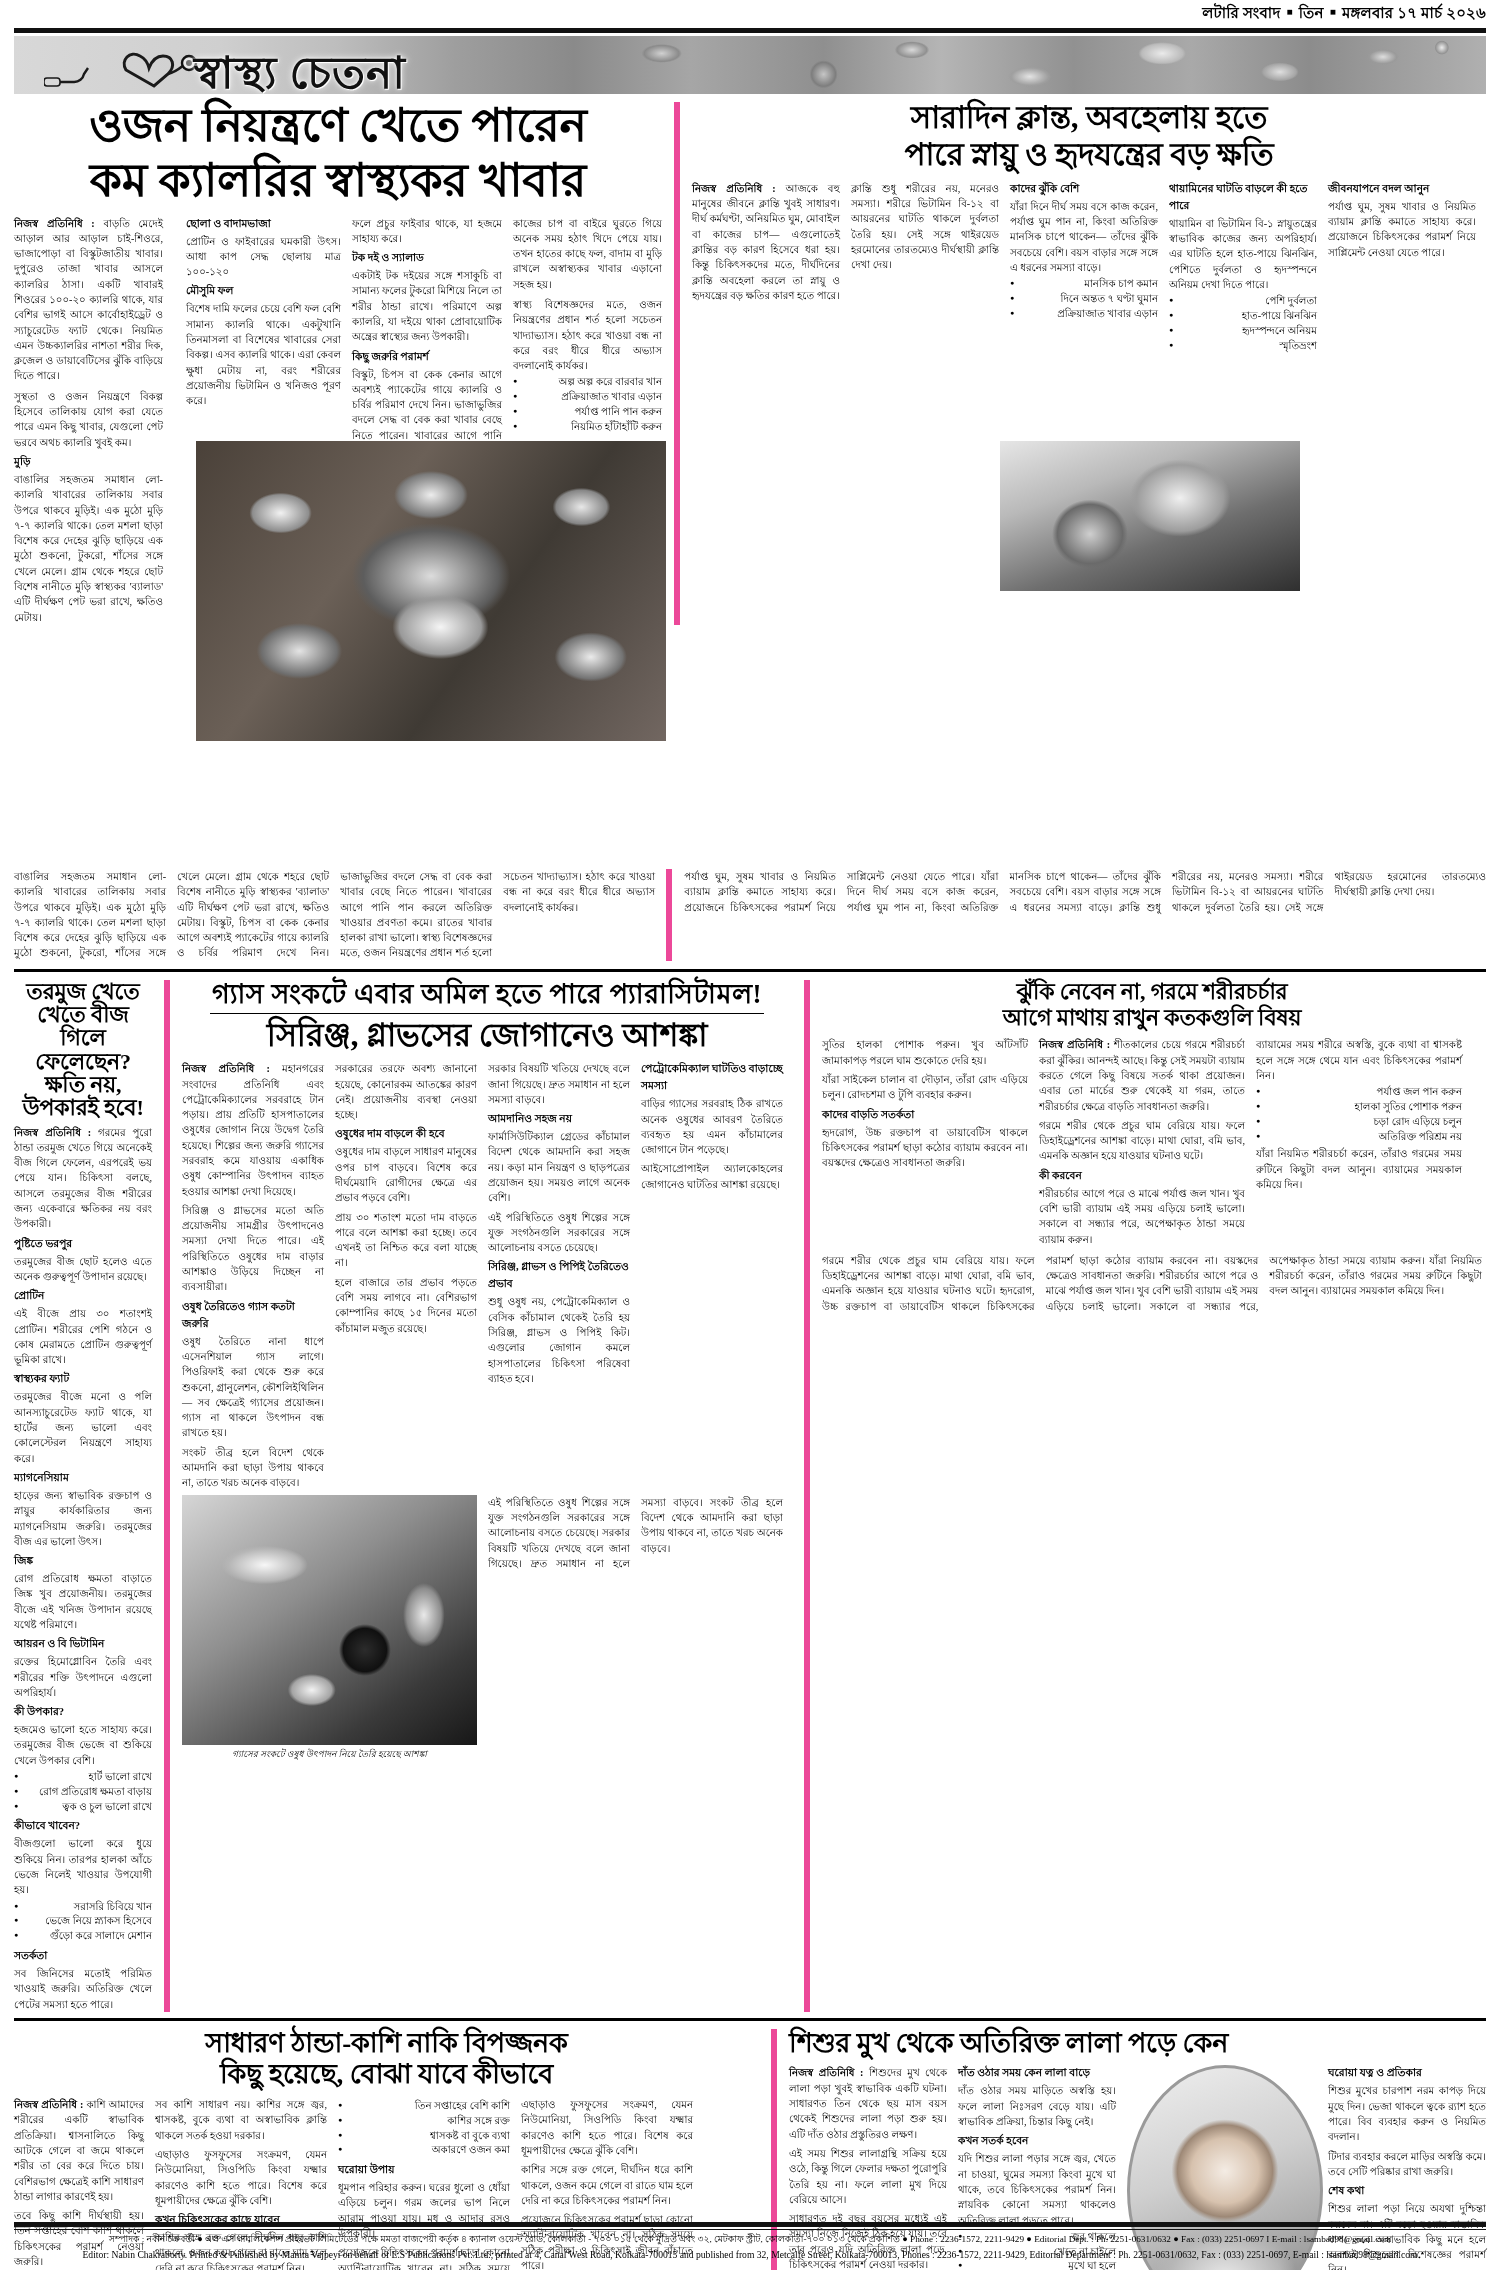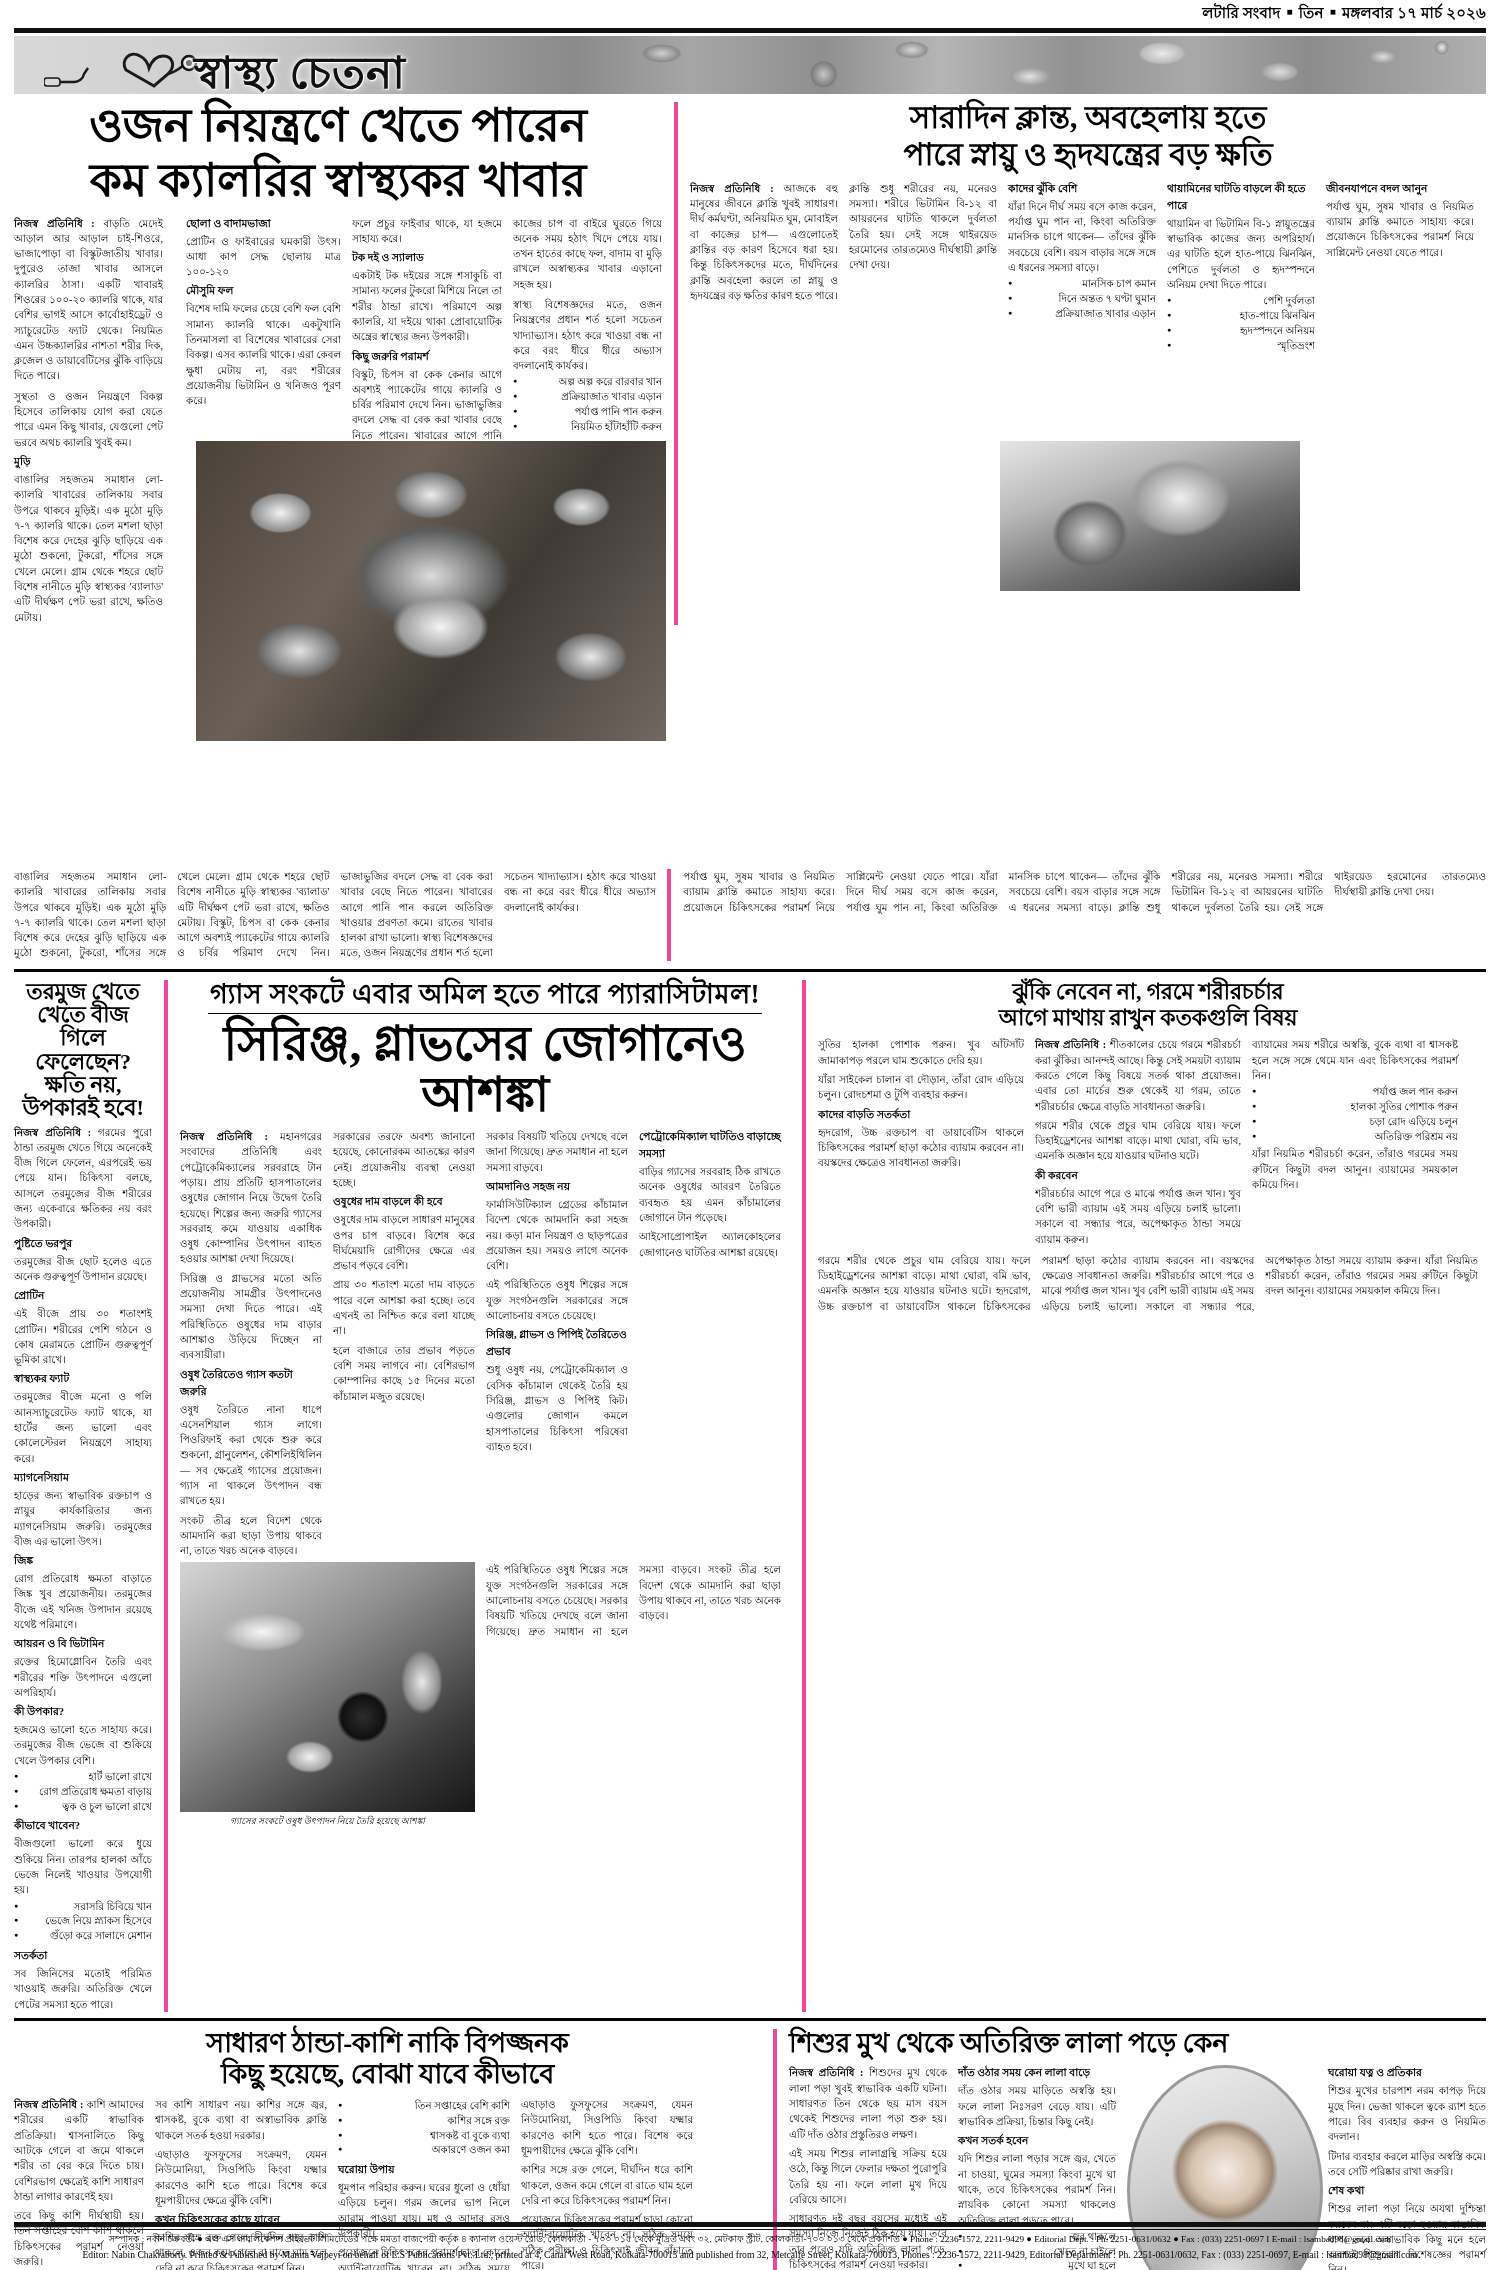--- a/index.html
+++ b/index.html
@@ -42,21 +42,21 @@
   .sub{font-weight:bold;font-size:10.6px;margin:4px 0 1px;}
   .cap{font-size:9px;text-align:center;font-style:italic;margin-top:2px;}
   .bullets{list-style:none;margin:2px 0;padding:0;}
   .bullets li{font-size:10.2px;line-height:1.45;padding-left:11px;position:relative;text-align:right;}
   .bullets li:before{content:"\25CF";position:absolute;left:0;top:0;font-size:7px;line-height:1.9;}
 
   .cols2{column-count:2;column-gap:11px;column-rule:0;}
   .cols3{column-count:3;column-gap:11px;}
   .cols4{column-count:4;column-gap:11px;}
 
-  .vline{border-left:4px solid #ec4899;}
+  .vline{border-left:6px solid #ec4899;}
   .hrule{border-top:1px solid #000;}
   .hrule2{border-top:3px solid #000;}
 
   
   .photo{background:#cfcfcf;position:relative;overflow:hidden;}
   .ph-food{background:
       radial-gradient(ellipse 40px 26px at 18% 24%, #f2f2f2 0%, #8e8e8e 70%, transparent 78%),
       radial-gradient(ellipse 46px 30px at 50% 18%, #ededed 0%, #7b7b7b 70%, transparent 80%),
       radial-gradient(ellipse 36px 24px at 82% 22%, #e8e8e8 0%, #868686 70%, transparent 80%),
       radial-gradient(ellipse 52px 34px at 22% 70%, #e4e4e4 0%, #6f6f6f 72%, transparent 82%),
@@ -266,21 +266,21 @@
         <li>ভেজে নিয়ে স্ন্যাকস হিসেবে</li>
         <li>গুঁড়ো করে সালাদে মেশান</li>
       </ul>
       <div class="sub">সতর্কতা</div>
       <div class="body">সব জিনিসের মতোই পরিমিত খাওয়াই জরুরি। অতিরিক্ত খেলে পেটের সমস্যা হতে পারে।</div>
     </div>
 
     <div class="vline" style="width:610px;padding-left:12px;margin-left:12px;">
       <div class="hl h-mid" style="text-align:center;letter-spacing:.5px;">গ্যাস সংকটে এবার অমিল হতে পারে প্যারাসিটামল!</div>
       <div class="hrule" style="margin:5px 28px 5px;"></div>
-      <div class="hl" style="text-align:center;font-size:48px;">সিরিঞ্জ, গ্লাভসের জোগানেও আশঙ্কা</div>
+      <div class="hl" style="text-align:center;font-size:32px;">সিরিঞ্জ, গ্লাভসের জোগানেও আশঙ্কা</div>
 
       <div style="display:flex;gap:11px;margin-top:8px;">
         <div style="width:142px;">
           <div class="body"><span class="byline">নিজস্ব প্রতিনিধি :</span>
             <span>মহানগরের সংবাদের প্রতিনিধি এবং পেট্রোকেমিক্যালের সরবরাহে টান পড়ায়। প্রায় প্রতিটি হাসপাতালের ওষুধের জোগান নিয়ে উদ্বেগ তৈরি হয়েছে। শিল্পের জন্য জরুরি গ্যাসের সরবরাহ কমে যাওয়ায় একাধিক ওষুধ কোম্পানির উৎপাদন ব্যাহত হওয়ার আশঙ্কা দেখা দিয়েছে।</span></div>
           <div class="body" style="margin-top:4px;">সিরিঞ্জ ও গ্লাভসের মতো অতি প্রয়োজনীয় সামগ্রীর উৎপাদনেও সমস্যা দেখা দিতে পারে। এই পরিস্থিতিতে ওষুধের দাম বাড়ার আশঙ্কাও উড়িয়ে দিচ্ছেন না ব্যবসায়ীরা।</div>
           <div class="sub">ওষুধ তৈরিতেও গ্যাস কতটা জরুরি</div>
           <div class="body">ওষুধ তৈরিতে নানা ধাপে এসেনশিয়াল গ্যাস লাগে। পিওরিফাই করা থেকে শুরু করে শুকনো, গ্রানুলেশন, কৌশলিইথিলিন— সব ক্ষেত্রেই গ্যাসের প্রয়োজন। গ্যাস না থাকলে উৎপাদন বন্ধ রাখতে হয়।</div>
           <div class="body" style="margin-top:4px;">সংকট তীব্র হলে বিদেশ থেকে আমদানি করা ছাড়া উপায় থাকবে না, তাতে খরচ অনেক বাড়বে।</div>
         </div>

